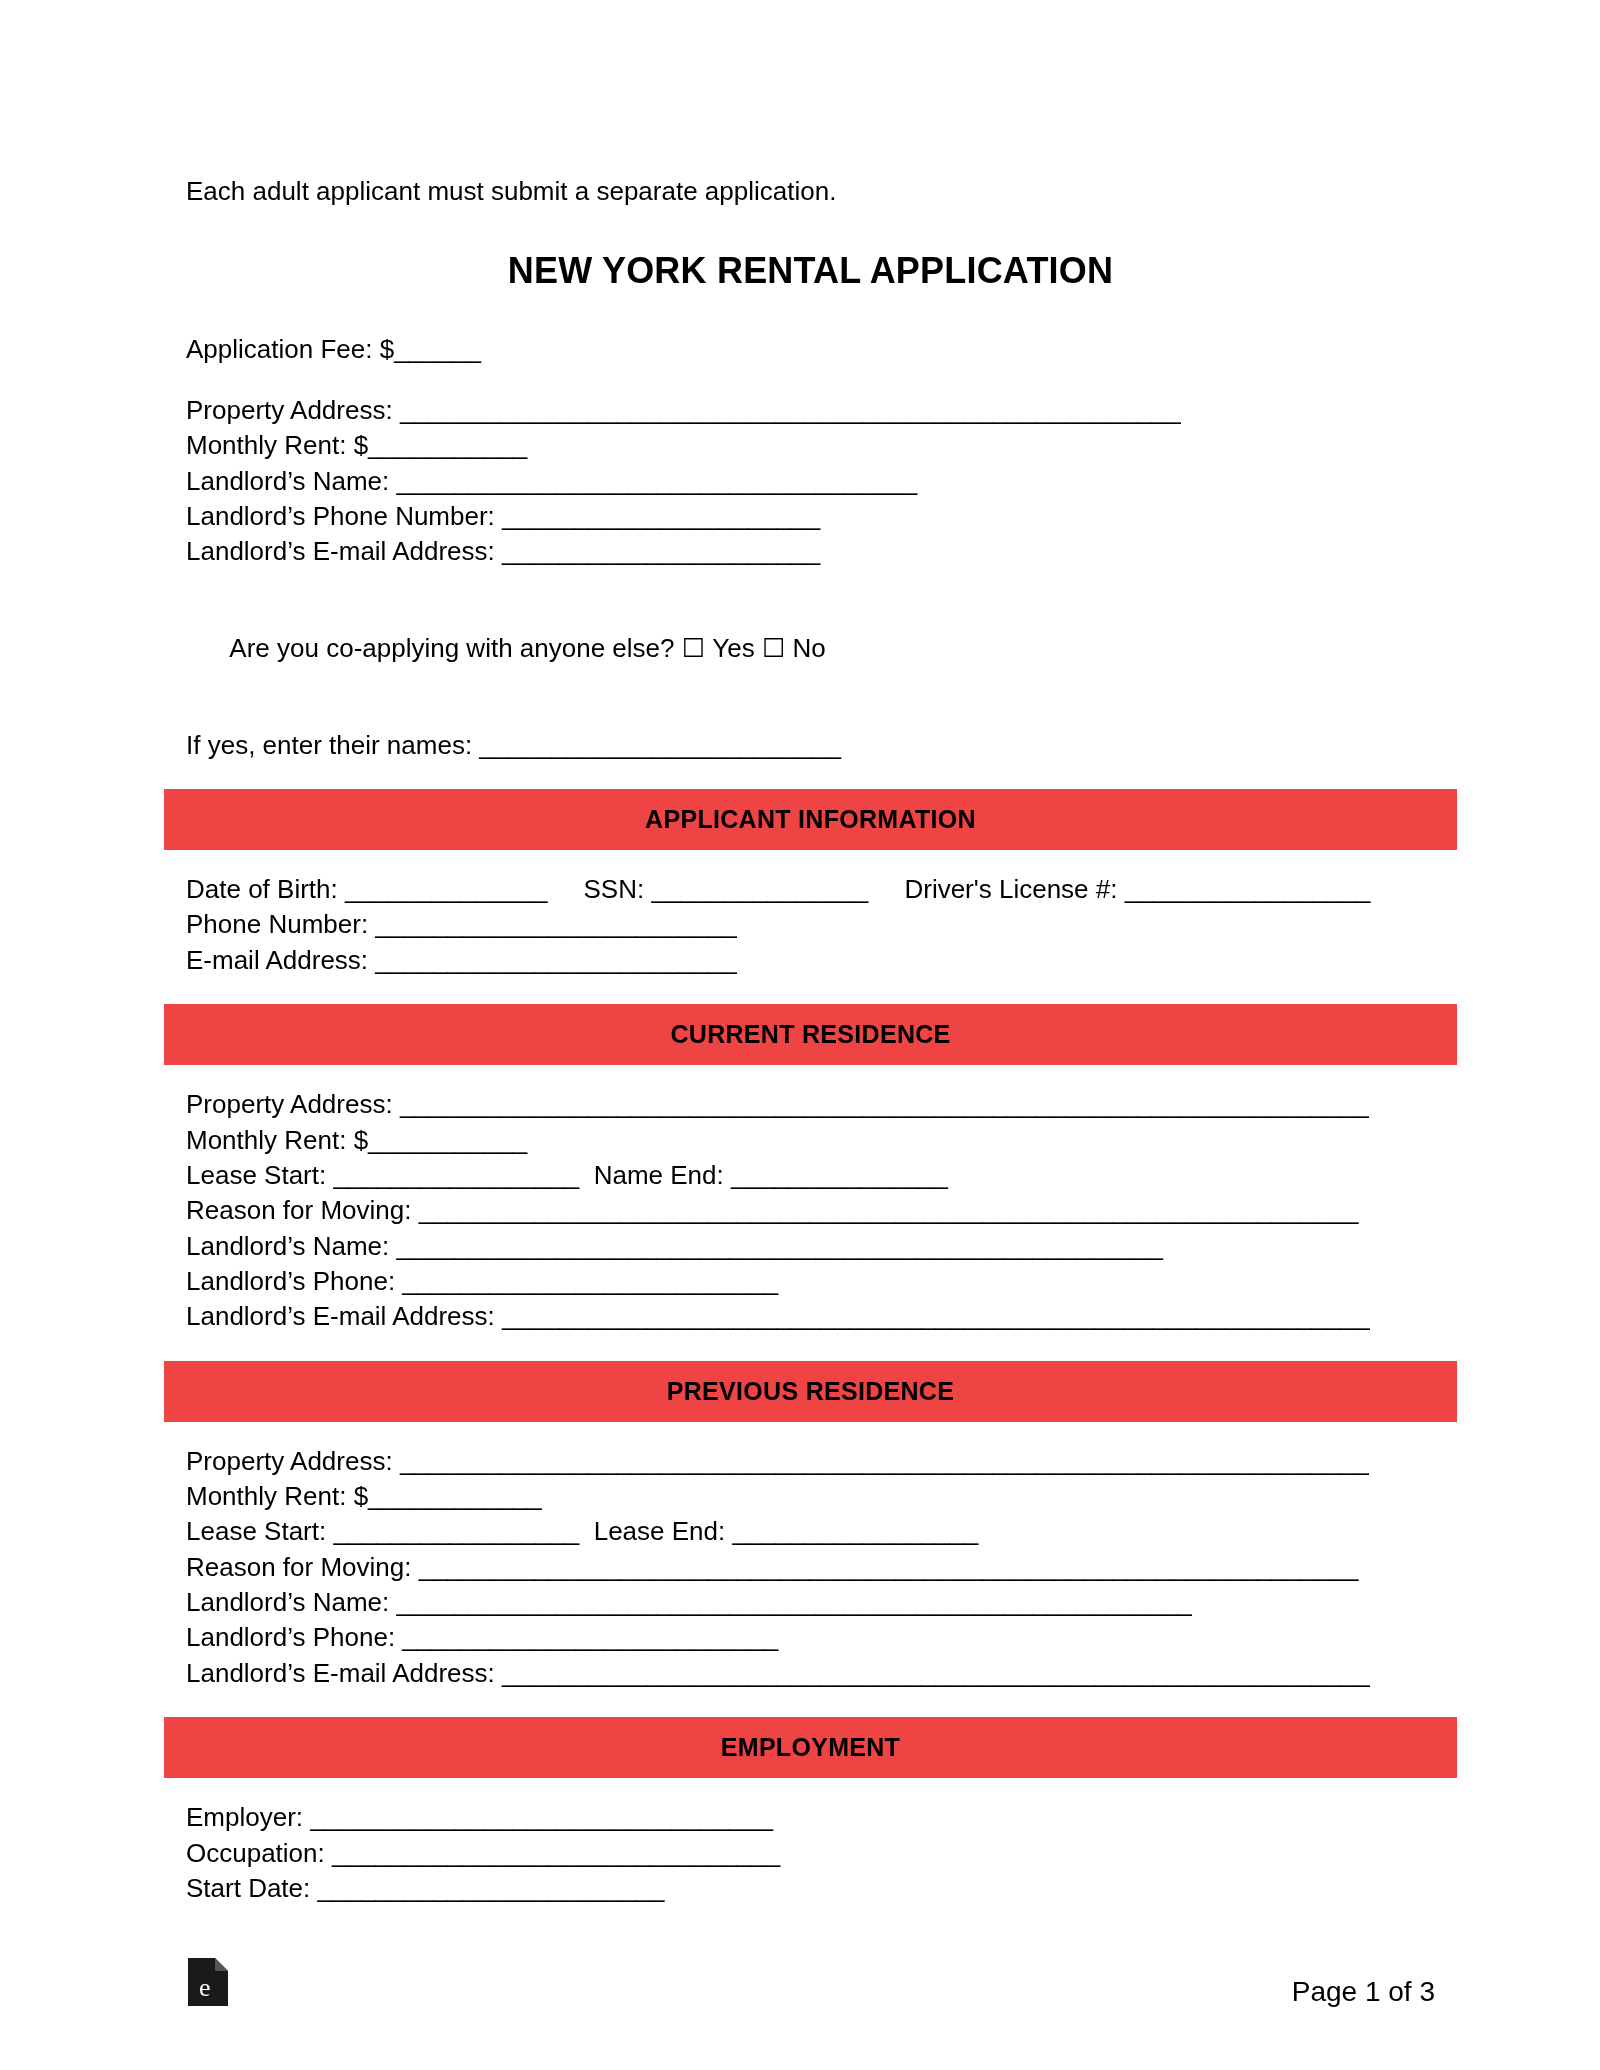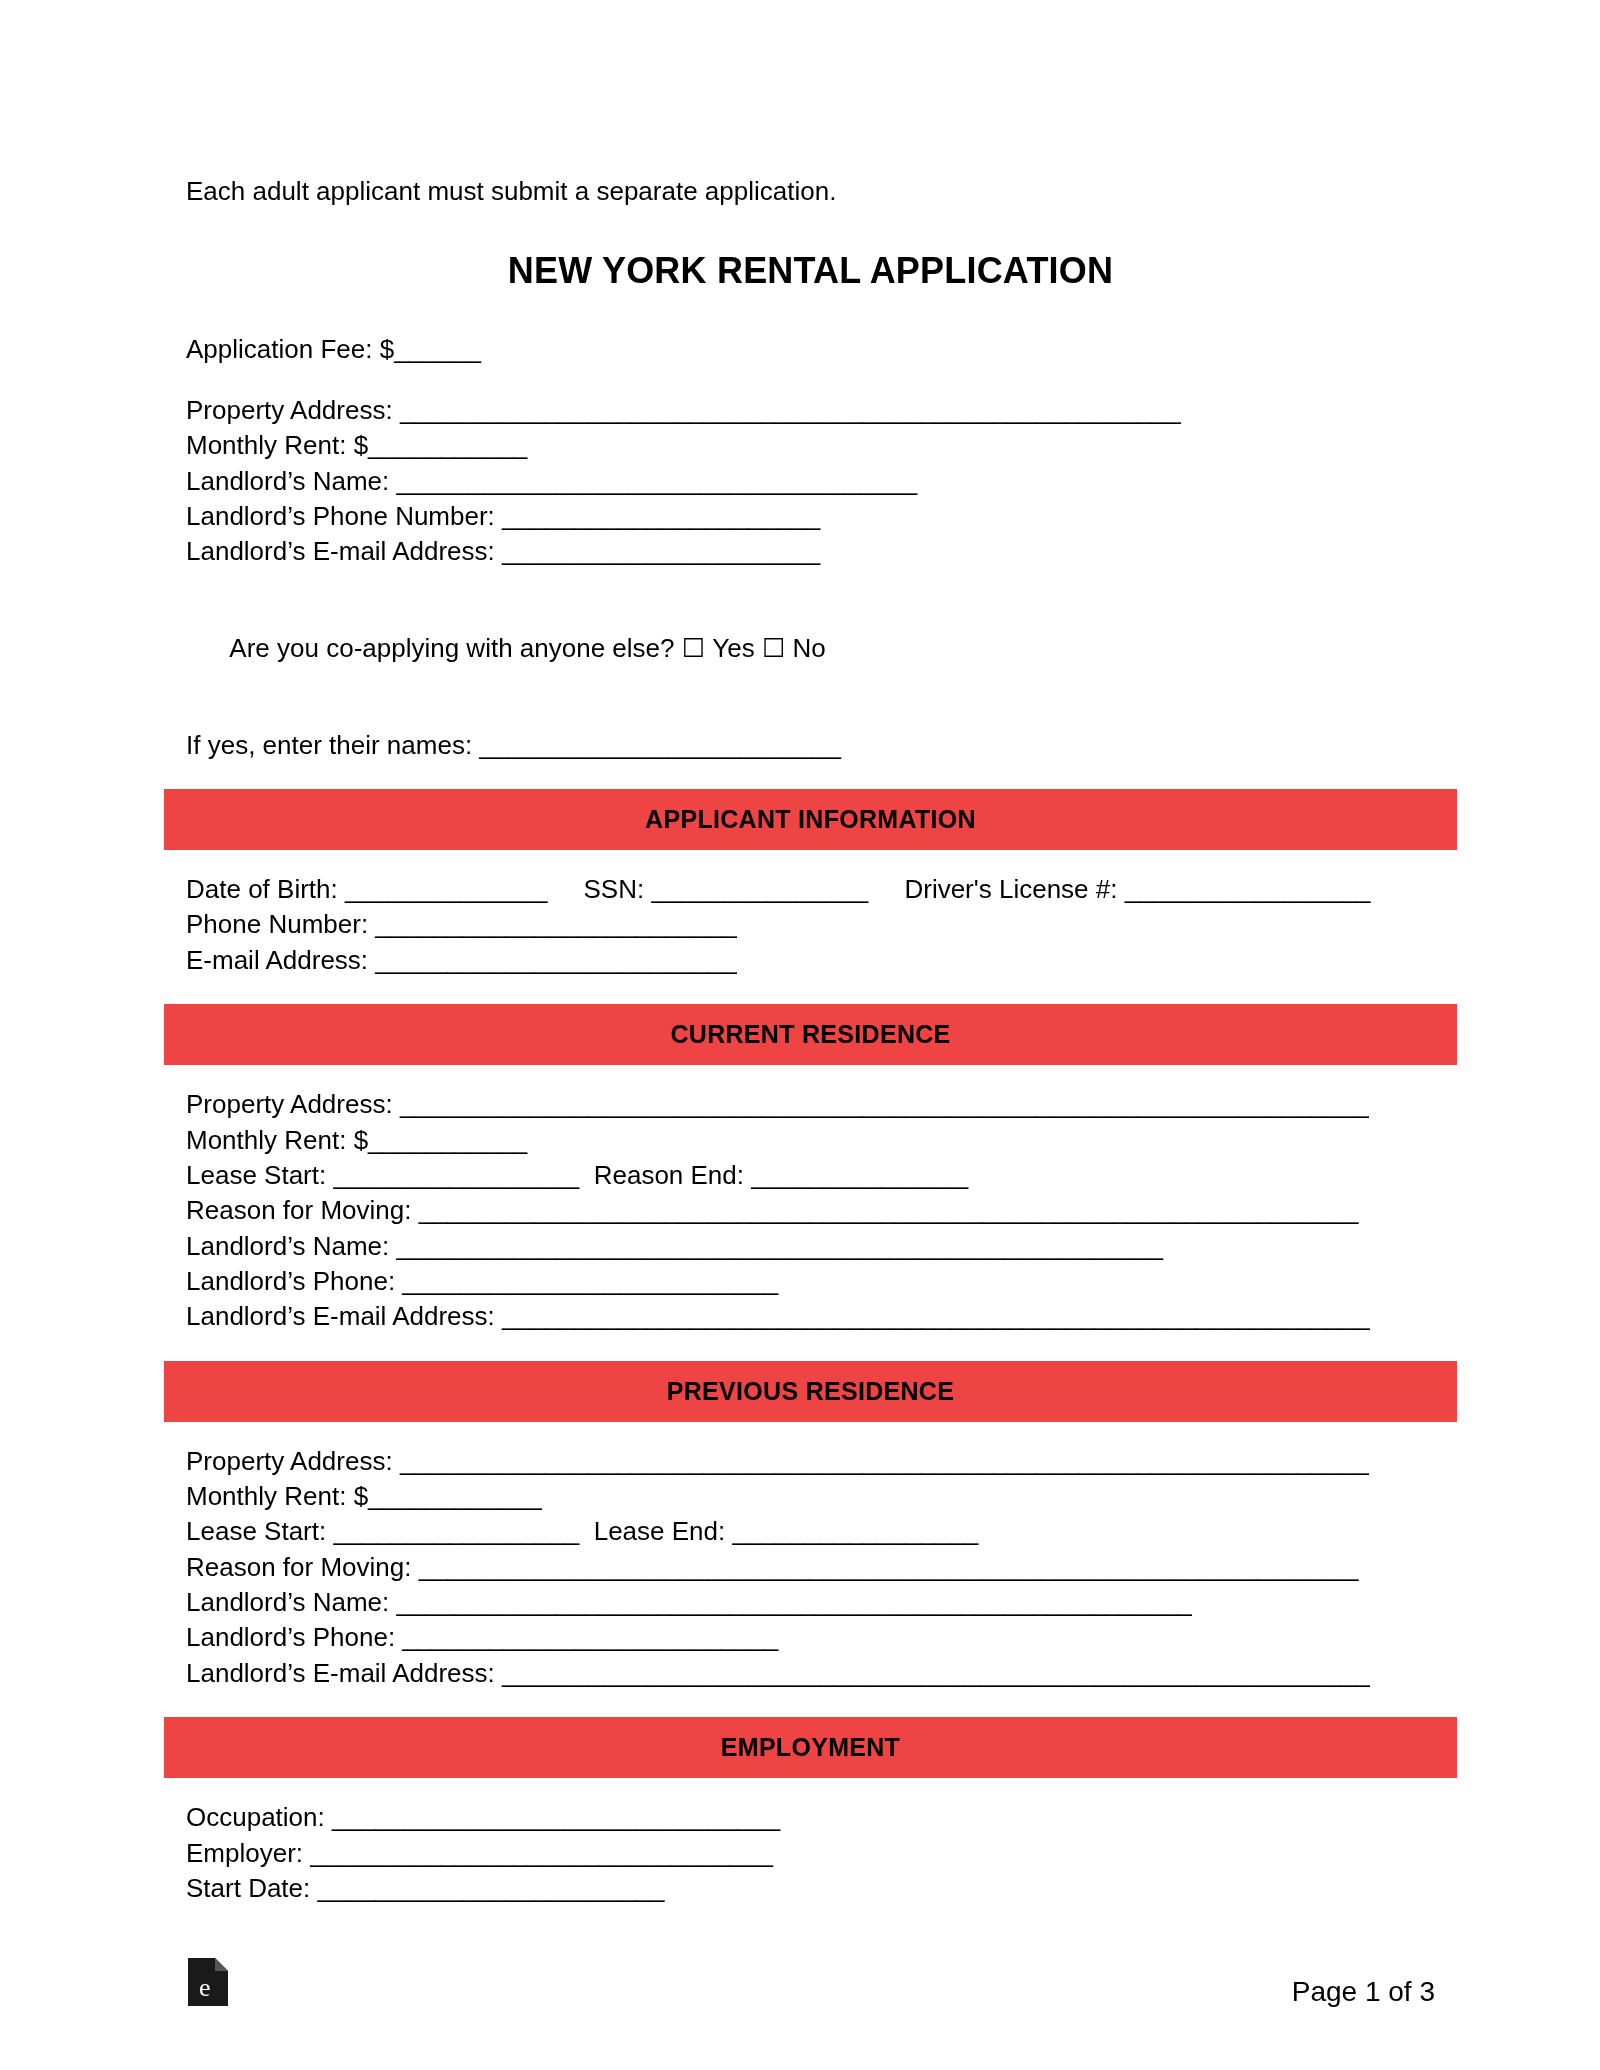--- a/index.html
+++ b/index.html
@@ -114,42 +114,42 @@
   <div class="block tight">
     <div class="line">Date of Birth: ______________     SSN: _______________     Driver's License #: _________________</div>
     <div class="line">Phone Number: _________________________</div>
     <div class="line">E-mail Address: _________________________</div>
   </div>
 
   <div class="section-bar">CURRENT RESIDENCE</div>
   <div class="block tight">
     <div class="line">Property Address: ___________________________________________________________________</div>
     <div class="line">Monthly Rent: $___________</div>
-    <div class="line">Lease Start: _________________  Reason End: _______________</div>
+    <div class="line">Lease Start: _________________  Name End: _______________</div>
     <div class="line">Reason for Moving: _________________________________________________________________</div>
     <div class="line">Landlord’s Name: _____________________________________________________</div>
     <div class="line">Landlord’s Phone: __________________________</div>
     <div class="line">Landlord’s E-mail Address: ____________________________________________________________</div>
   </div>
 
   <div class="section-bar nogap-top">PREVIOUS RESIDENCE</div>
   <div class="block tight">
     <div class="line">Property Address: ___________________________________________________________________</div>
     <div class="line">Monthly Rent: $____________</div>
     <div class="line">Lease Start: _________________  Lease End: _________________</div>
     <div class="line">Reason for Moving: _________________________________________________________________</div>
     <div class="line">Landlord’s Name: _______________________________________________________</div>
     <div class="line">Landlord’s Phone: __________________________</div>
     <div class="line">Landlord’s E-mail Address: ____________________________________________________________</div>
   </div>
 
   <div class="section-bar nogap-top">EMPLOYMENT</div>
   <div class="block tight">
+    <div class="line">Employer: ________________________________</div>
     <div class="line">Occupation: _______________________________</div>
-    <div class="line">Employer: ________________________________</div>
     <div class="line">Start Date: ________________________</div>
   </div>
 
   <div class="footer">
     <div class="logo">
       <svg width="44" height="52" viewBox="0 0 44 52" xmlns="http://www.w3.org/2000/svg">
         <path d="M2 2 H29 L42 15 V50 H2 Z" fill="#1a1a1a"></path>
         <path d="M29 2 L42 15 H29 Z" fill="#555555"></path>
         <text x="13" y="40" font-family="Liberation Serif, serif" font-size="26" fill="#ffffff">e</text>
       </svg>

